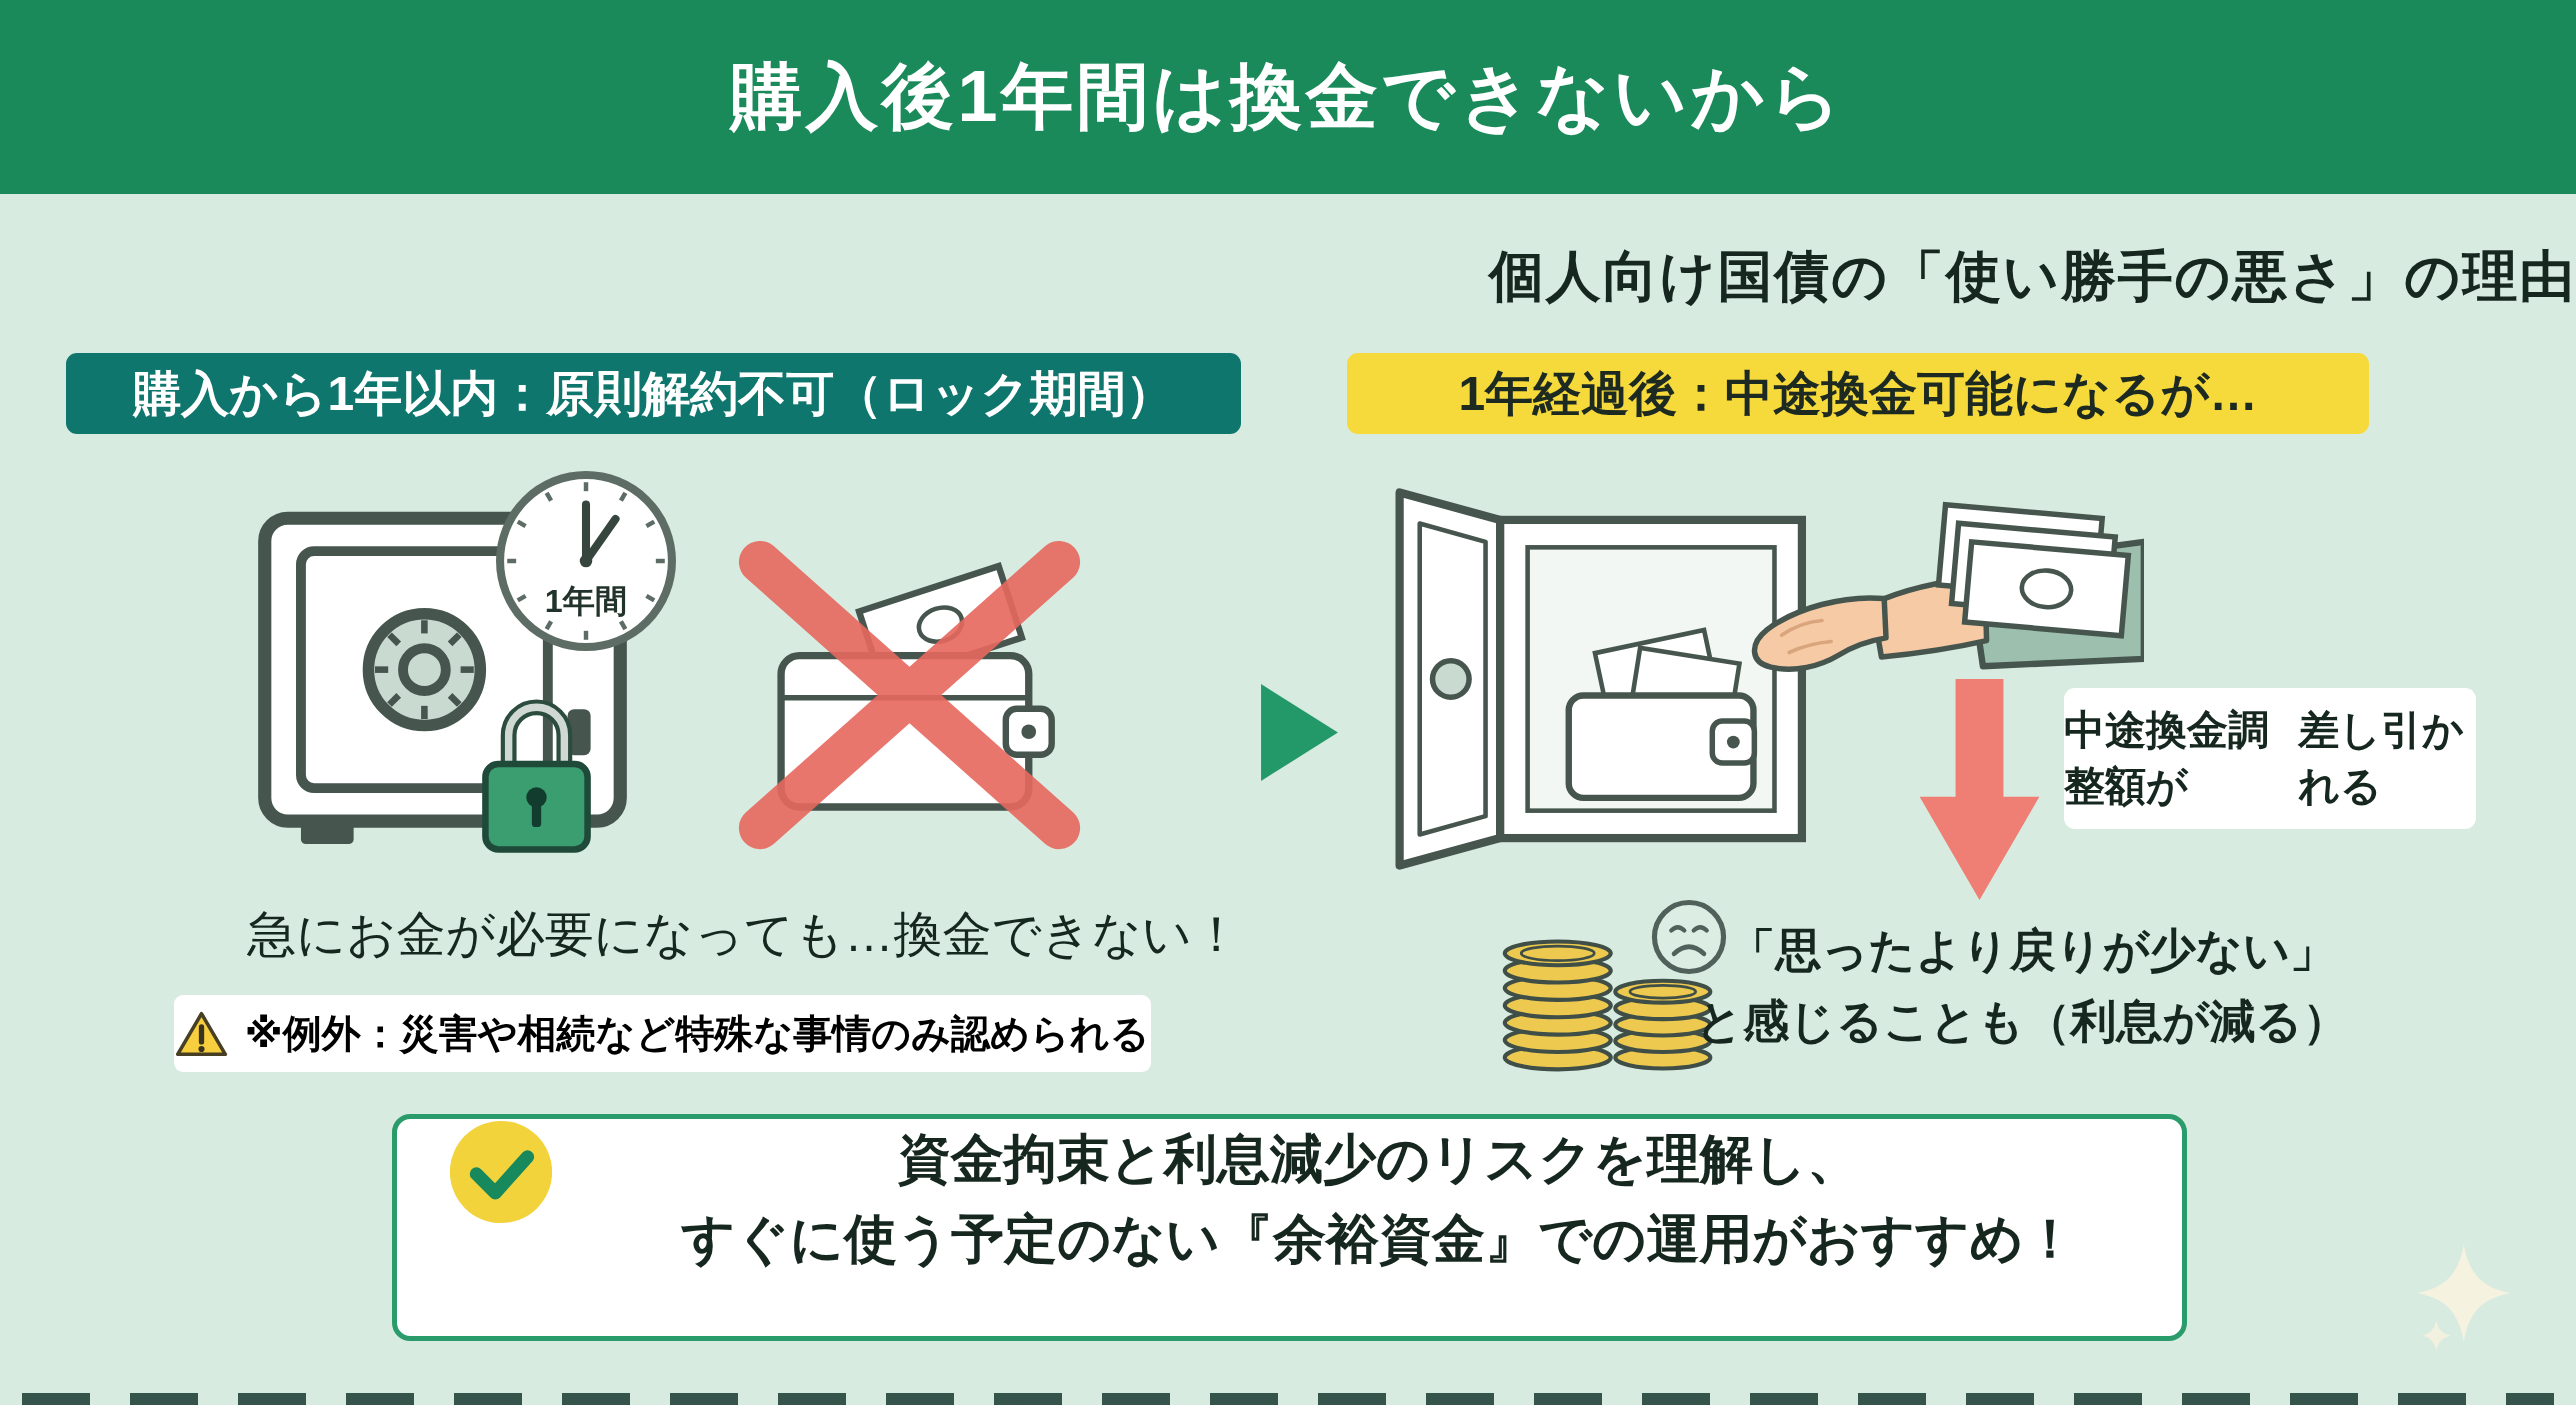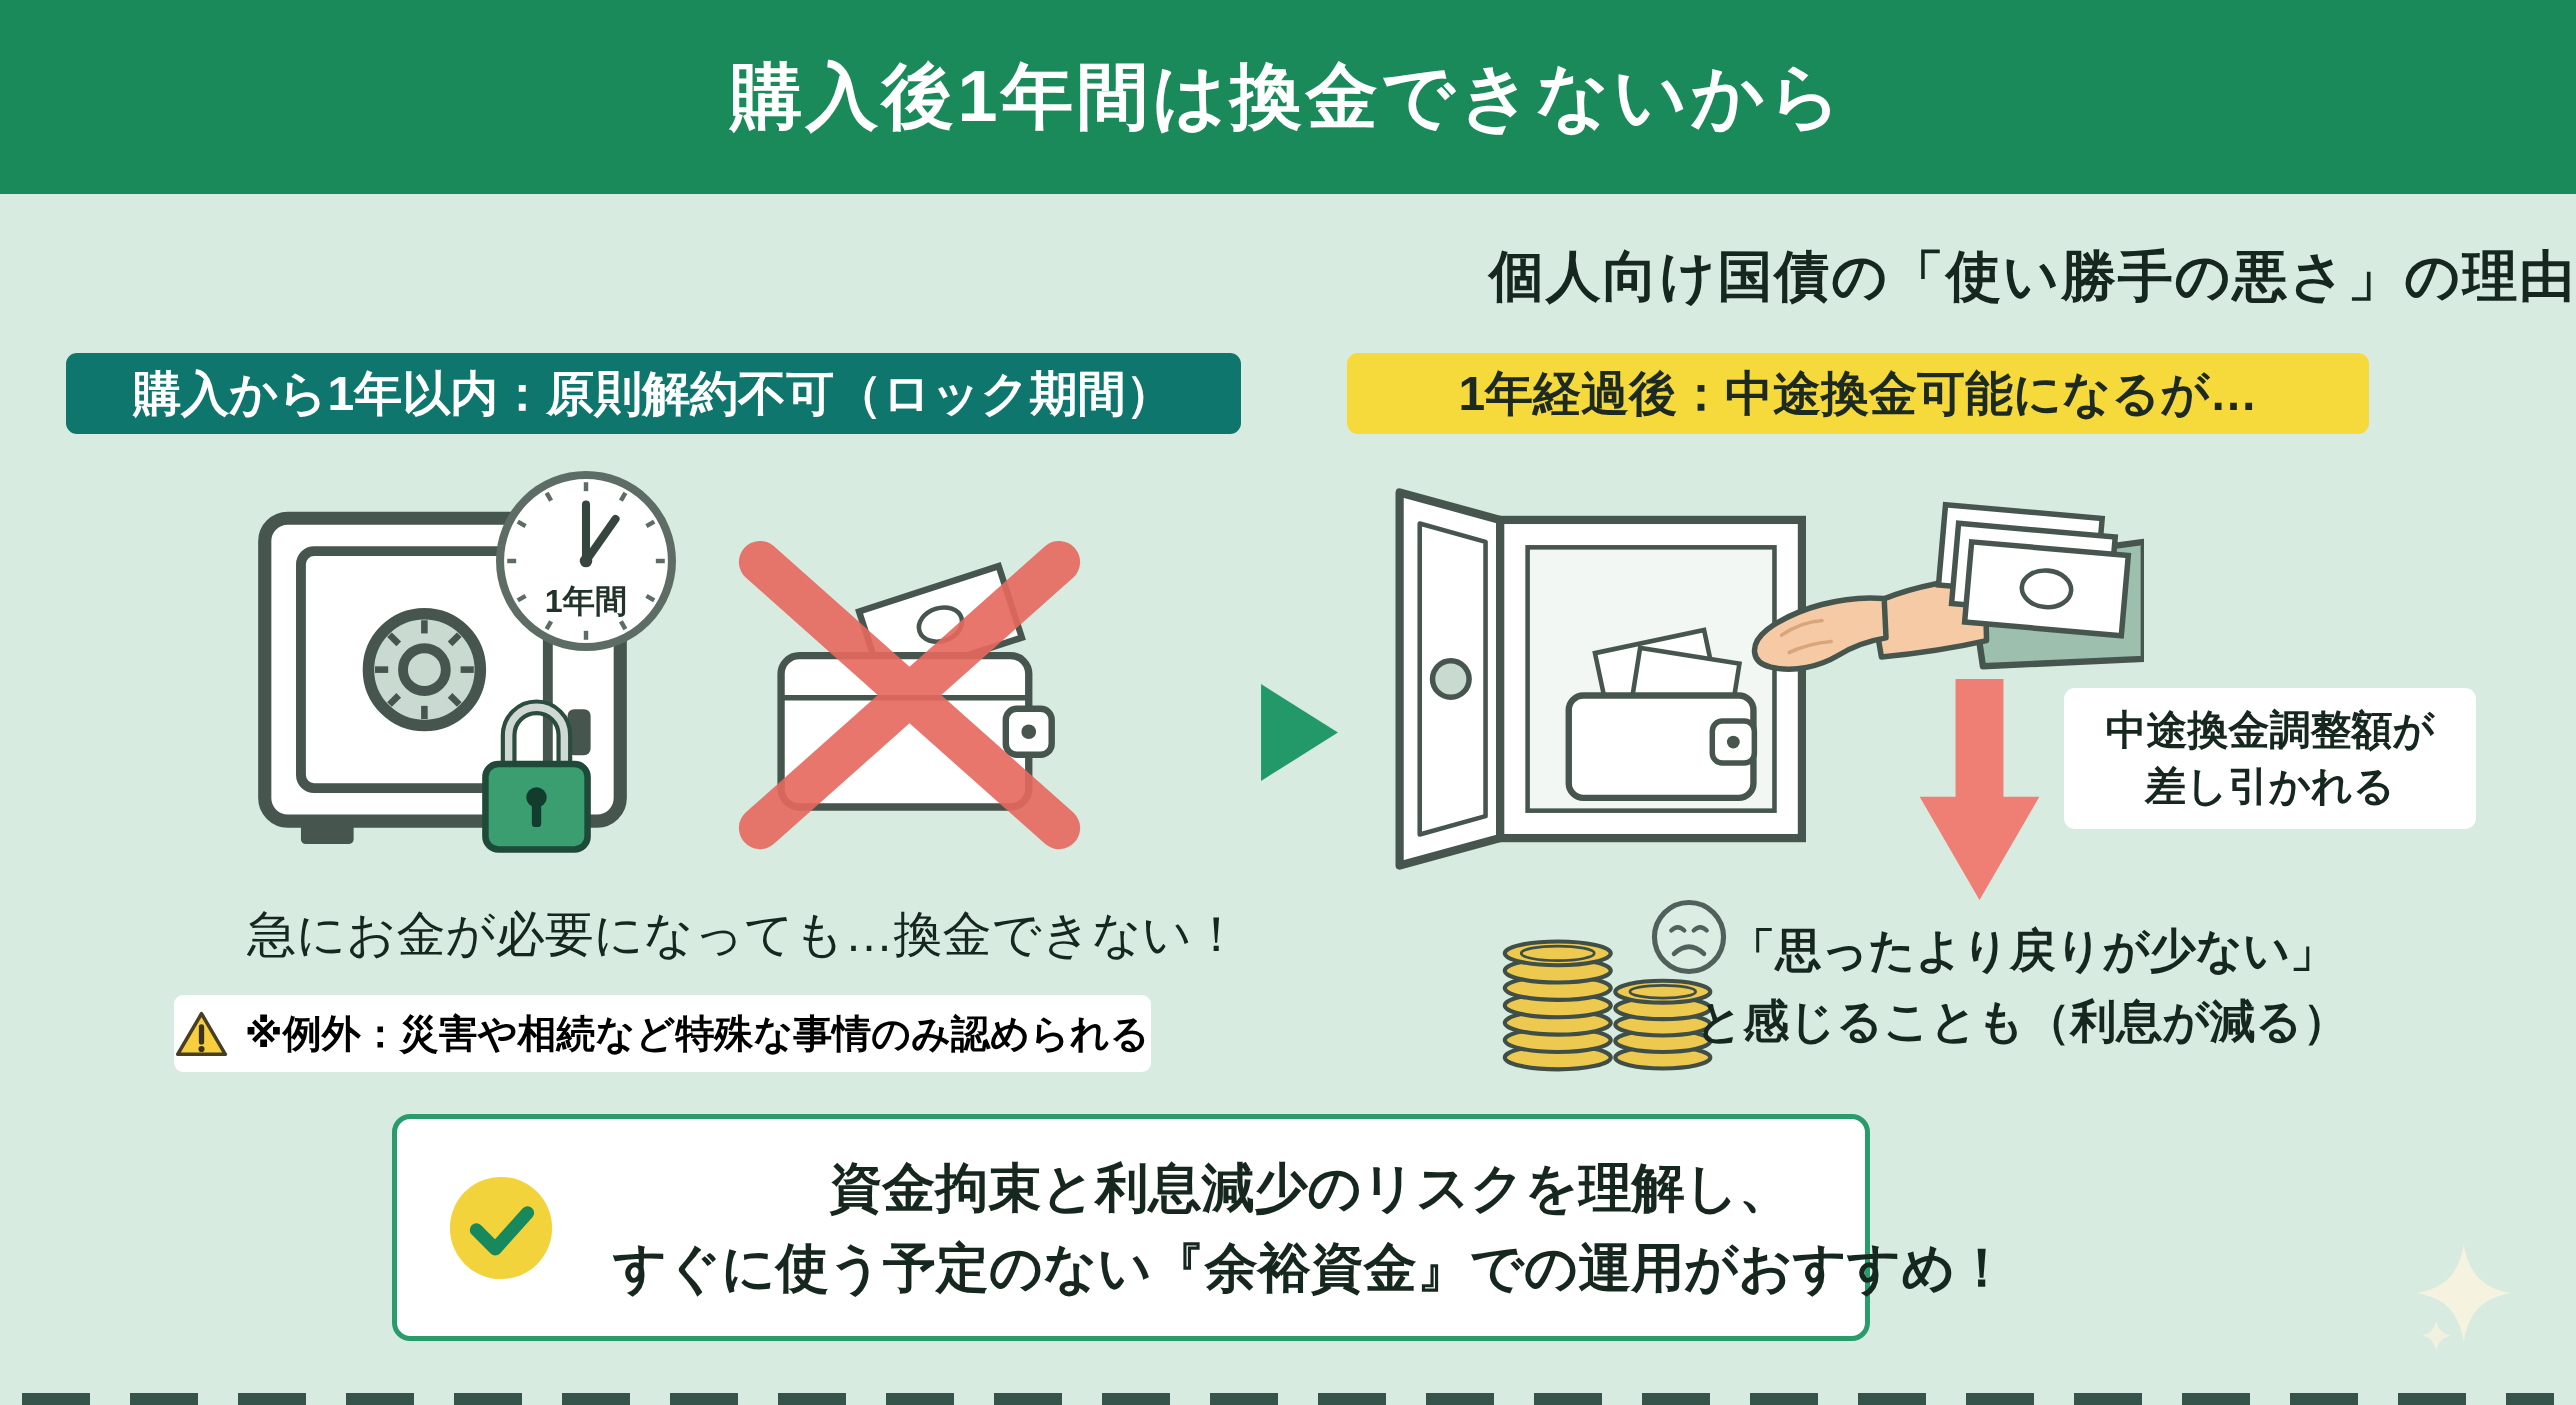--- a/index.html
+++ b/index.html
@@ -39,43 +39,43 @@
   .midarrow-svg{left:1261px;top:684px;width:77px;height:97px;}
   .opensafe-svg{left:1383px;top:487px;width:761px;height:384px;}
   .redarrow-svg{left:1919px;top:679px;width:121px;height:221px;}
   .coins-svg{left:1489px;top:904px;width:238px;height:169px;}
   .sad-svg{left:1647px;top:895px;width:84px;height:84px;}
   .sparkle-svg{left:2415px;top:1242px;width:102px;height:112px;}
   
   .deduction{
     position:absolute;left:2064px;top:688px;width:412px;height:141px;
     background:#ffffff;border-radius:11px;
-    display:flex;flex-direction:column;align-items:center;justify-content:center;
+    display:flex;flex-direction:row;align-items:center;justify-content:center;
     font-size:41px;font-weight:800;line-height:1.35;color:#16271f;
   }
   
   .caption-left{
     position:absolute;left:66px;top:902px;width:1175px;text-align:right;
     font-size:49px;font-weight:400;color:#16271f;white-space:nowrap;
   }
   .note-box{
     position:absolute;left:174px;top:995px;width:977px;height:77px;
     background:#ffffff;border-radius:9.1px;
     display:flex;align-items:center;justify-content:center;gap:16.5px;
   }
   .note-text{font-size:39px;font-weight:700;color:#000000;white-space:nowrap;}
   .caption-right{
     position:absolute;left:1696px;top:915px;width:640px;text-align:right;
     font-size:46px;font-weight:800;color:#16271f;line-height:1.55;white-space:nowrap;
   }
   
   .summary{
-    position:absolute;left:392px;top:1114px;width:1478px;height:227px;
+    position:absolute;left:392px;top:1114px;width:1795px;height:227px;
     background:#ffffff;border:5.5px solid #2a9c6c;border-radius:18.3px;
-    box-sizing:border-box;display:flex;align-items:center;gap:59px;
+    box-sizing:border-box;display:flex;align-items:flex-start;gap:59px;
     padding:0 37px 0 51px;
   }
   .summary-text{
     flex:1;text-align:center;font-size:53px;font-weight:800;color:#16271f;
     line-height:1.5;white-space:nowrap;
   }
   .check-svg{width:106px;height:106px;flex:0 0 auto;}
   
   .bottom-strip{
     position:absolute;left:22px;right:22px;bottom:0;height:12px;

